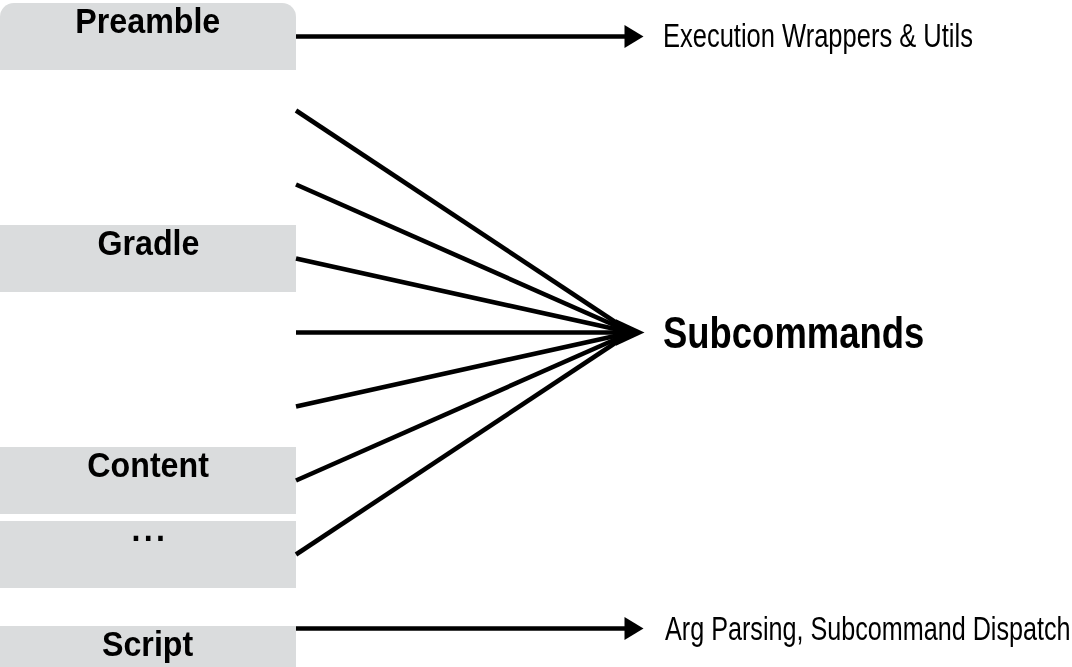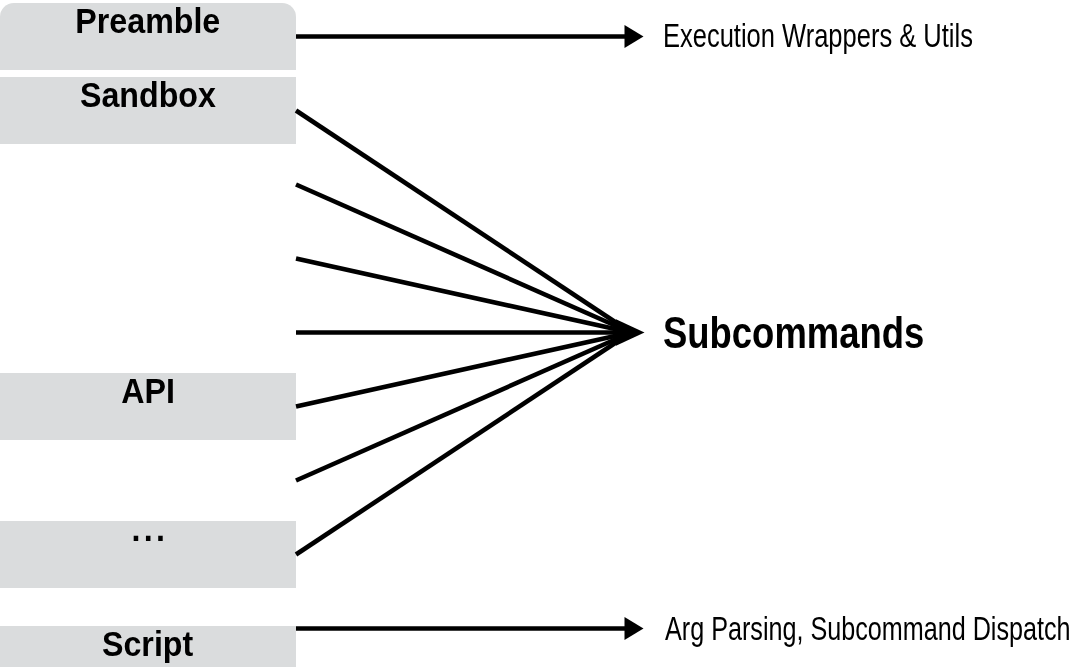--- a/index.html
+++ b/index.html
@@ -49,25 +49,25 @@
   }
 </style>
 </head>
 <body>
 
 <div class="canvas">
 
   <div class="module-box first" style="top:3px">
       <span class="label">Preamble</span>
     </div>
-  <div class="module-box" style="top:77px">
-      <span class="label">Sandbox</span>
+  <div class="module-box" style="top:225px">
+      <span class="label">Gradle</span>
     </div>
-  <div class="module-box" style="top:373px">
-      <span class="label">API</span>
+  <div class="module-box" style="top:447px">
+      <span class="label">Content</span>
     </div>
   <div class="module-box ellipsis" style="top:521px">
       <span class="label">...</span>
     </div>
   <div class="module-box last" style="top:595px">
       <span class="label">Script</span>
     </div>
 
   <svg class="edge-layer" width="1072" height="667" viewBox="0 0 1072 667">
 

